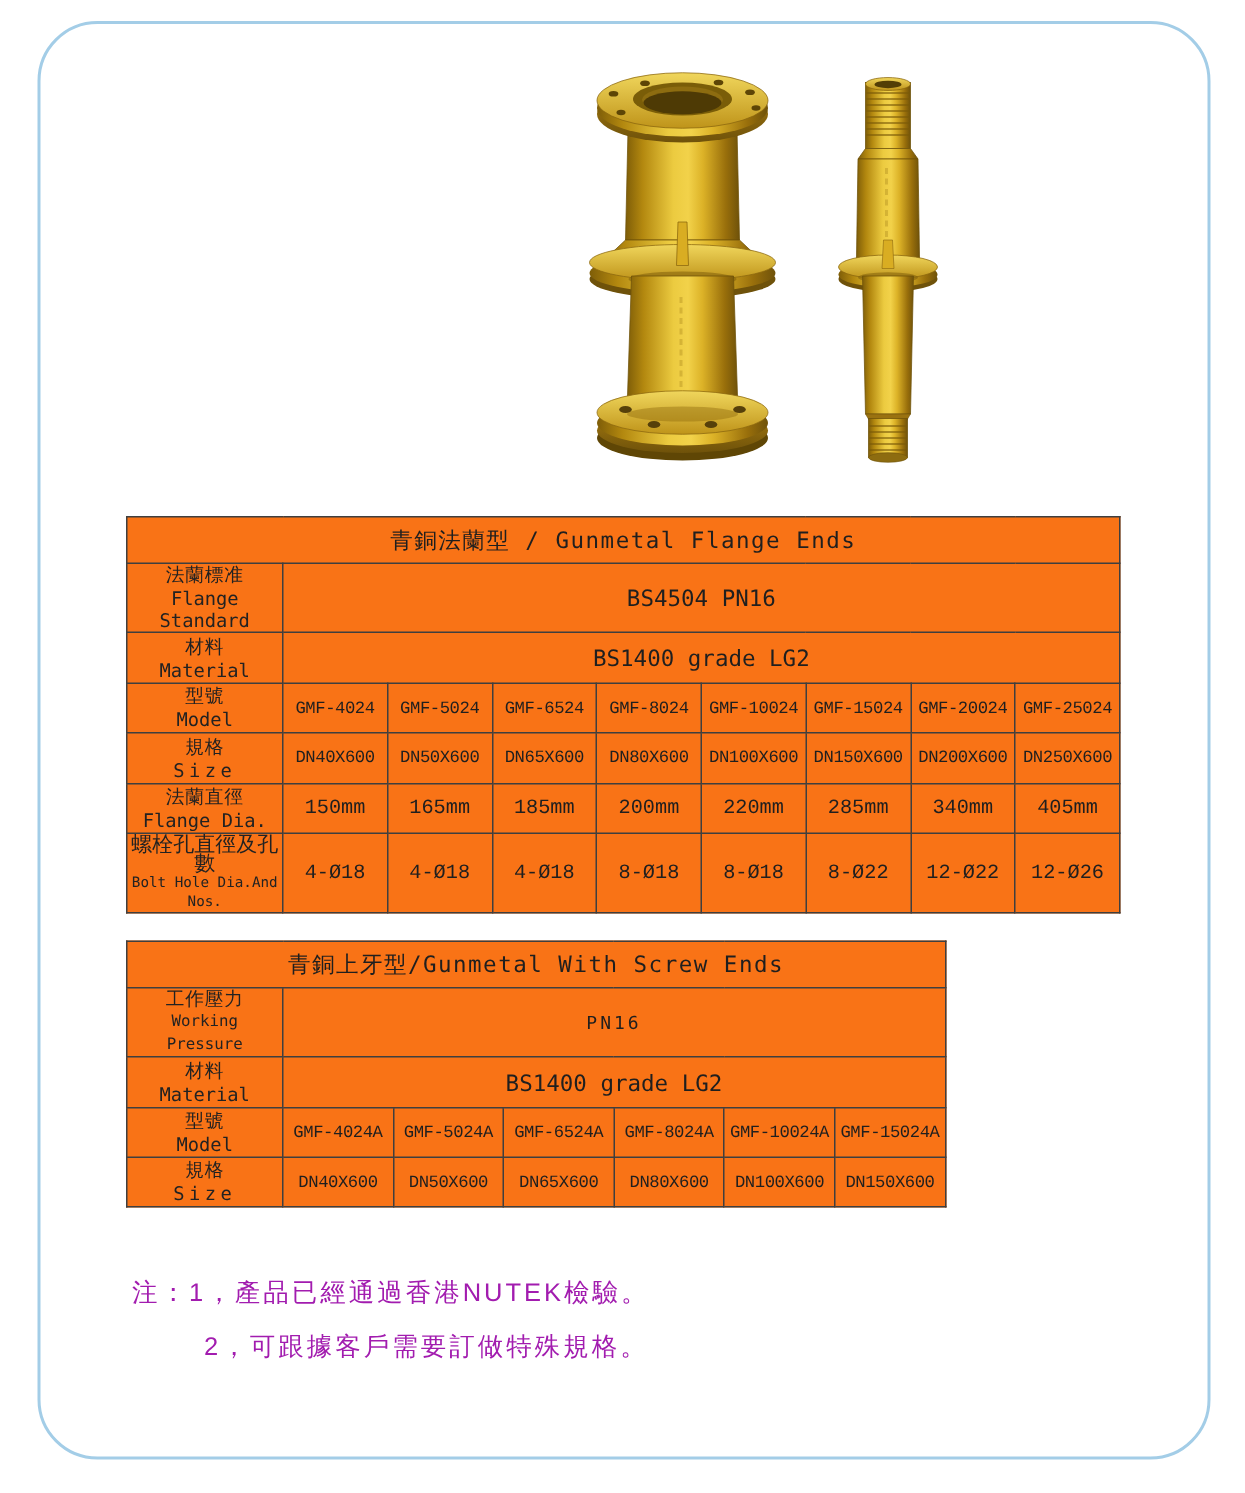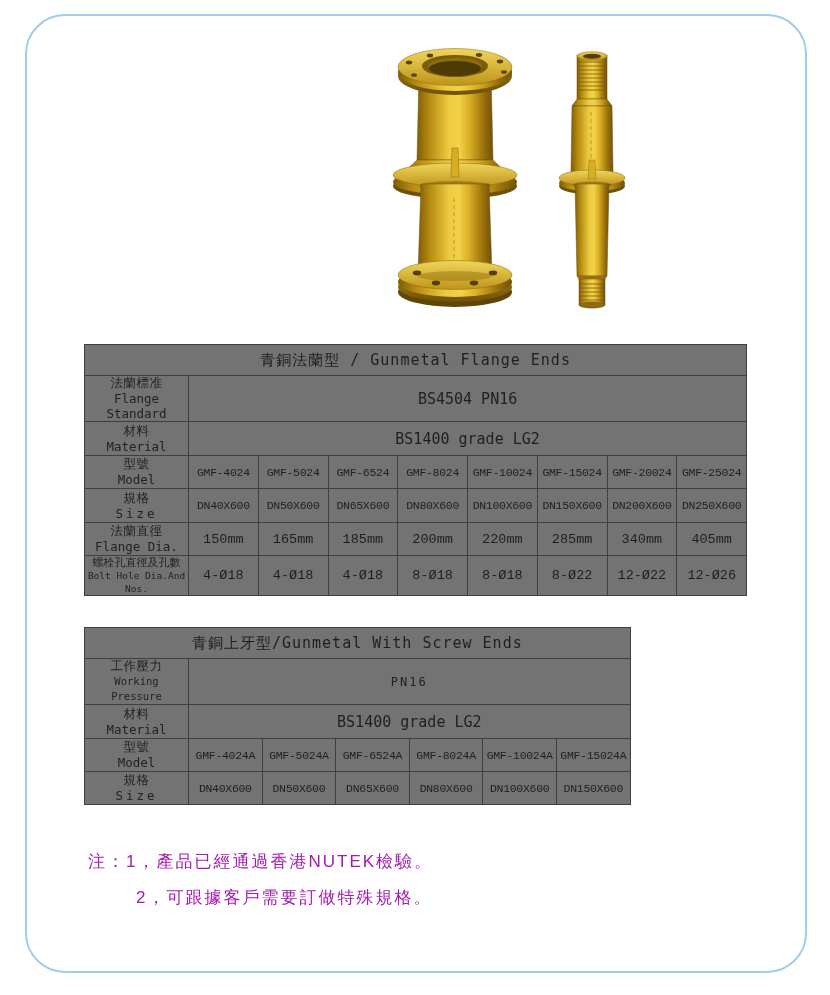--- a/index.html
+++ b/index.html
@@ -14,29 +14,29 @@
   
   .hdr { position:absolute; left:44px; top:26px; }
   .hdr .code { font-size:28px; font-weight:bold; letter-spacing:1px; color:#1c1c1c;
                font-family:"Liberation Sans", sans-serif; transform:scaleX(.95); transform-origin:left; }
   .hdr .zh   { margin-top:5px; font-size:19px; letter-spacing:3px; color:#222; }
   .hdr .en   { margin-top:4px; font-size:16px; font-family:"DejaVu Sans Mono", monospace; color:#2a2a2a; }
   .hdr .sub  { margin-top:4px; font-size:15px; font-family:"DejaVu Sans Mono", monospace; color:#2a2a2a; }
   
   .photo { position:absolute; }
   
-  table.spec { position:absolute; border-collapse:collapse; table-layout:fixed; background:#737373; }
+  table.spec { position:absolute; border-collapse:collapse; table-layout:fixed; background:#f97316; }
   table.spec td { border:1px solid #3f3f3f; text-align:center; vertical-align:middle; padding:0 1px; overflow:hidden; }
   td.title { font-size:15px; font-family:"DejaVu Sans Mono", monospace; letter-spacing:1px; color:#1f1f1f; }
   td.lbl .zh { display:block; font-size:12.5px; letter-spacing:.5px; line-height:15px; color:#222;
                font-family:"Liberation Sans", sans-serif; }
   td.lbl .en { display:block; font-size:12.5px; line-height:15px; color:#222;
                font-family:"DejaVu Sans Mono", monospace; }
   td.lbl .en.spread { letter-spacing:3px; }
-  td.lbl.small .zh { font-size:11px; letter-spacing:0; line-height:13px; }
+  td.lbl.small .zh { font-size:14px; letter-spacing:0; line-height:13px; }
   td.lbl.small .en { font-size:9.5px; line-height:13px; }
   td.merged { font-size:15px; font-family:"DejaVu Sans Mono", monospace; color:#1f1f1f; }
   td.merged.big { font-size:12px; letter-spacing:2px; }
   td.val  { font-size:13.5px; font-family:Liberation Mono, monospace; color:#1f1f1f; }
   td.val.tight { font-size:11.5px; letter-spacing:-.3px; }
   tr.h31 { height:31px; } tr.h33 { height:33px; } tr.h34 { height:34px; } tr.h36 { height:36px; }
   
   .notes { position:absolute; left:88px; top:850px; font-size:17px; letter-spacing:2px; color:#a21caf; }
   .notes .line2 { margin-top:13px; margin-left:48px; }
 </style>

